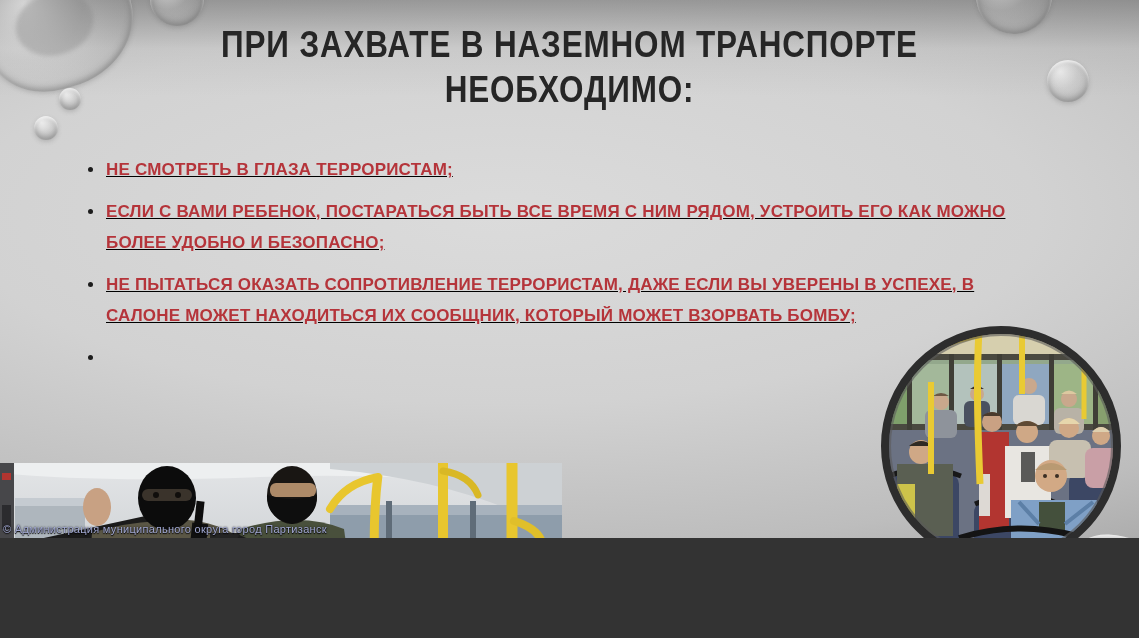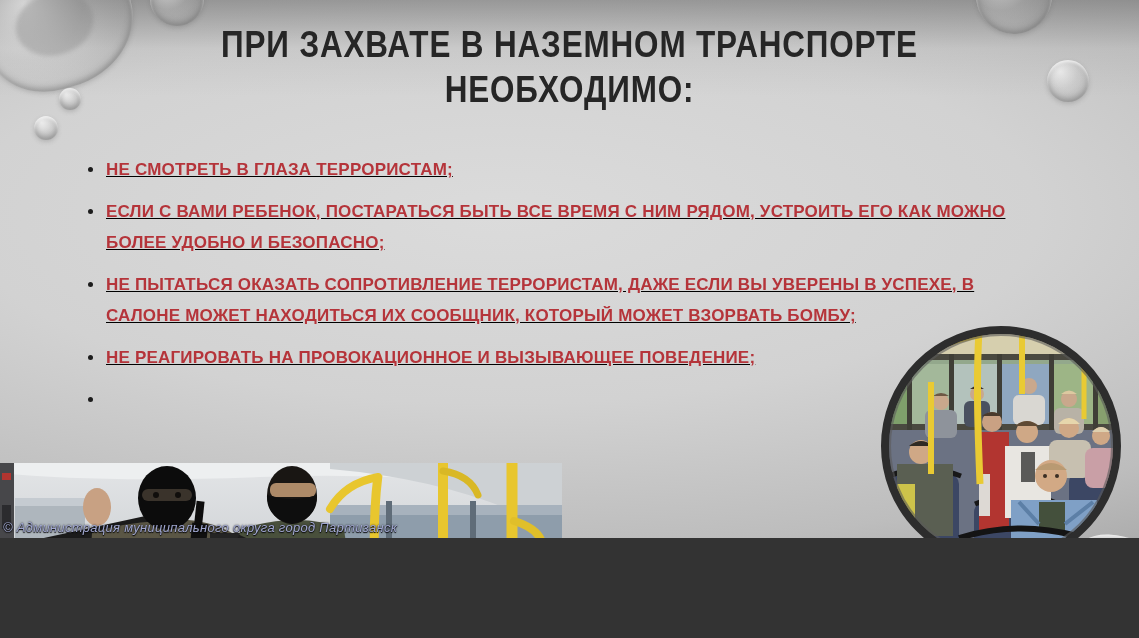--- a/index.html
+++ b/index.html
@@ -50,23 +50,22 @@
     flex:0 0 5px; width:5px; height:5px; border-radius:50%;
     background:#1c1c1c; margin-top:13px;
   }
 
   .train-photo { position:absolute; left:0; top:463px; width:562px; height:175px; }
   .bus-circle  { position:absolute; left:879px; top:324px; width:244px; height:244px; }
   .coat-of-arms { position:absolute; left:1069px; top:561px; width:64px; height:68px; opacity:0.85; }
 
   .watermark {
     position:absolute; left:3px; bottom:3px; z-index:20;
-    font-size:13px; letter-spacing:0.3px; color:#9fa6cf;
+    font-size:11px; letter-spacing:0.3px; color:#9fa6cf;
     text-shadow:0 0 2px #15151a, 0 1px 1px #000;
-    font-style:italic;
   }
 </style>
 </head>
 <body>
 
 <div class="slide">
 
   <div class="bubble inner-shade" style="left:-18px; top:-42px; width:152px; height:130px; transform:rotate(-16deg); border-radius:48% 52% 55% 45%;"></div>
   <div class="bubble" style="left:150px; top:-28px; width:54px; height:54px;"></div>
   <div class="bubble" style="left:59px; top:88px; width:22px; height:22px;"></div>
@@ -92,24 +91,20 @@
         <span class="dot"></span>
         <span>НЕ СМОТРЕТЬ В ГЛАЗА ТЕРРОРИСТАМ;</span>
       </li>
     <li>
         <span class="dot"></span>
         <span>ЕСЛИ С ВАМИ РЕБЕНОК, ПОСТАРАТЬСЯ БЫТЬ ВСЕ ВРЕМЯ С НИМ РЯДОМ, УСТРОИТЬ ЕГО КАК МОЖНО БОЛЕЕ УДОБНО И БЕЗОПАСНО;</span>
       </li>
     <li>
         <span class="dot"></span>
         <span>НЕ ПЫТАТЬСЯ ОКАЗАТЬ СОПРОТИВЛЕНИЕ ТЕРРОРИСТАМ, ДАЖЕ ЕСЛИ ВЫ УВЕРЕНЫ В УСПЕХЕ, В САЛОНЕ МОЖЕТ НАХОДИТЬСЯ ИХ СООБЩНИК, КОТОРЫЙ МОЖЕТ ВЗОРВАТЬ БОМБУ;</span>
-      </li>
-    <li>
-        <span class="dot"></span>
-        <span>НЕ РЕАГИРОВАТЬ НА ПРОВОКАЦИОННОЕ И ВЫЗЫВАЮЩЕЕ ПОВЕДЕНИЕ;</span>
       </li>
     <li>
         <span class="dot"></span>
       </li>
   </ul>
 
   <svg class="train-photo" viewBox="0 0 562 175" xmlns="http://www.w3.org/2000/svg">
     <defs>
       <linearGradient id="wallg" x1="0" y1="0" x2="0" y2="1">
         <stop offset="0" stop-color="#e3e5e7"></stop>

